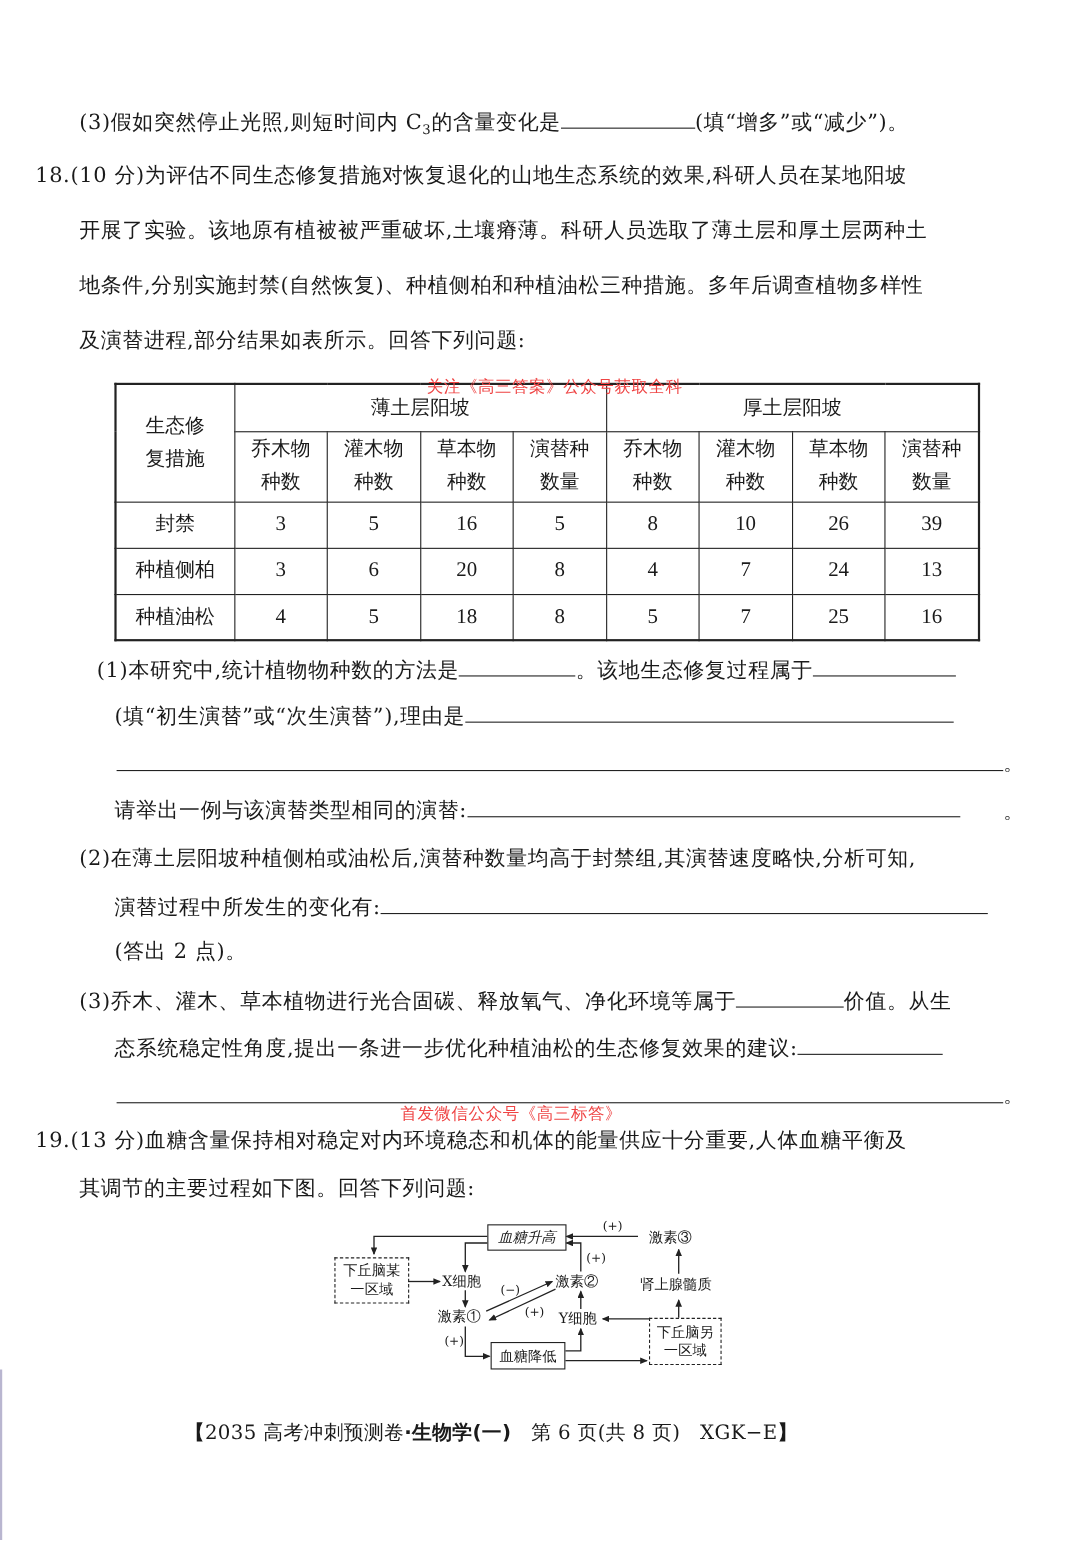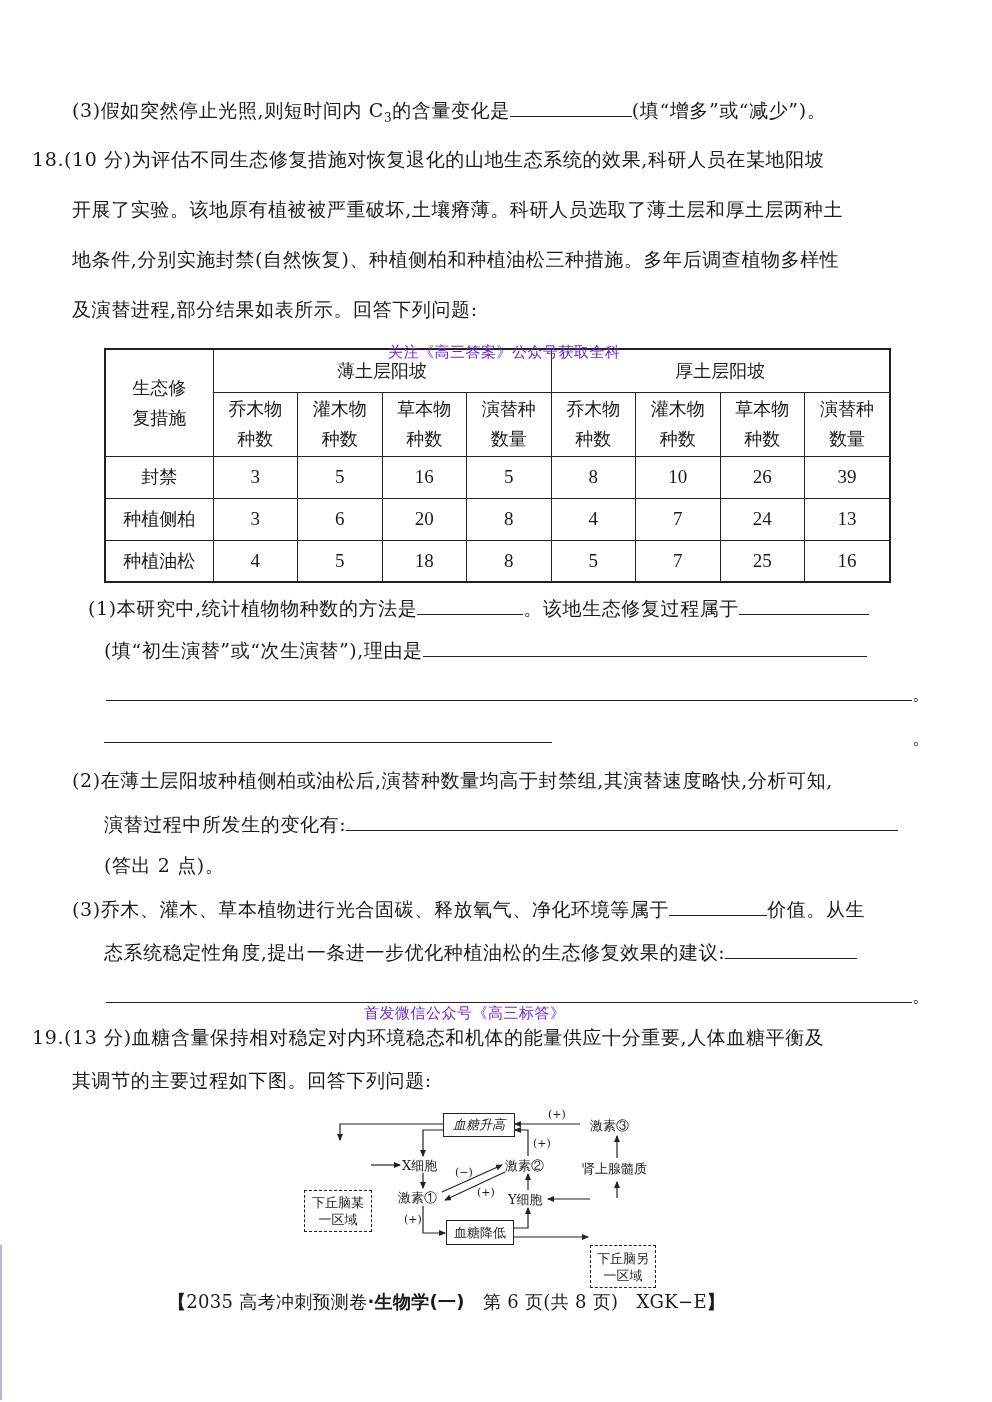--- a/index.html
+++ b/index.html
@@ -13,37 +13,37 @@
     letter-spacing: 0.6px;
   }
   .blank {
     display: inline-block; border-bottom: 1.5px solid #222; height: 18px; vertical-align: baseline;
   }
   .rule { position: absolute; border-bottom: 1.5px solid #222; height: 0; }
   .dot { position: absolute; font-size: 18px; }
   sub { font-size: 12px; }
 
   .watermark {
-    position: absolute; color: #6d28d9; font-size: 15px; line-height: 18px; white-space: nowrap;
+    position: absolute; color: #ef4444; font-size: 15px; line-height: 18px; white-space: nowrap;
     font-family: Liberation Serif, serif; letter-spacing: 0.5px;
   }
 
   table.data {
     position: absolute; left: 104px; top: 348px; width: 787px; height: 233px;
     border-collapse: collapse; border: 2px solid #222;
     font-size: 18px; text-align: center;
   }
   table.data td { border: 1.3px solid #222; padding: 0; line-height: 30px; }
   table.data td.num { font-family: "Liberation Serif", "DejaVu Serif", serif; font-size: 19px; }
 
   .diag { position: absolute; left: 290px; top: 1100px; width: 380px; height: 160px; }
   .diag svg { position: absolute; left: 0; top: 0; }
   .dl { position: absolute; font-size: 13px; line-height: 16px; white-space: nowrap; }
   .box { position: absolute; border: 1.3px solid #222; display: flex; align-items: center; justify-content: center; font-size: 13px; }
-  .dbox { position: absolute; border: 1.3px dashed #222; display: flex; align-items: center; justify-content: center; text-align: center; font-size: 13px; line-height: 17px; margin-top: 47px; }
+  .dbox { position: absolute; border: 1.3px dashed #222; display: flex; align-items: center; justify-content: center; text-align: center; font-size: 13px; line-height: 17px; }
 
   .footer { position: absolute; left: 168px; top: 1290px; font-size: 18px; white-space: nowrap; letter-spacing: 0.3px; }
   .footer b { font-family: "DejaVu Sans", "Liberation Sans", sans-serif; }
   .leftbar { position: absolute; left: 0; top: 1245px; width: 2px; height: 155px; background: #b9b6d0; }
 </style>
 </head>
 <body>
 
 <div class="line" style="left:72px; top:98px;">
   <span>(3)假如突然停止光照,则短时间内 C</span><sub>3</sub><span>的含量变化是</span><span class="blank" style="width:122px;"></span><span>(填“增多”或“减少”)。</span>
@@ -153,21 +153,21 @@
 
 <div class="line" style="left:88px; top:596px;">
   <span>(1)本研究中,统计植物物种数的方法是</span><span class="blank" style="width:106px;"></span><span>。该地生态修复过程属于</span><span class="blank" style="width:130px;"></span>
 </div>
 <div class="line" style="left:104px; top:638px;">
   <span>(填“初生演替”或“次生演替”),理由是</span><span class="blank" style="width:444px;"></span>
 </div>
 <div class="rule" style="left:106px; top:700px; width:806px;"></div>
 <div class="dot" style="left:912px; top:682px;">。</div>
 <div class="line" style="left:104px; top:724px;">
-  <span class="blank" style="width:448px;"></span>
+  <span>请举出一例与该演替类型相同的演替:</span><span class="blank" style="width:448px;"></span>
 </div>
 <div class="dot" style="left:912px; top:726px;">。</div>
 
 <div class="line" style="left:72px; top:768px;">(2)在薄土层阳坡种植侧柏或油松后,演替种数量均高于封禁组,其演替速度略快,分析可知,</div>
 <div class="line" style="left:104px; top:812px;">
   <span>演替过程中所发生的变化有:</span><span class="blank" style="width:552px;"></span>
 </div>
 <div class="line" style="left:104px; top:853px;">(答出 2 点)。</div>
 
 <div class="line" style="left:72px; top:897px;">

